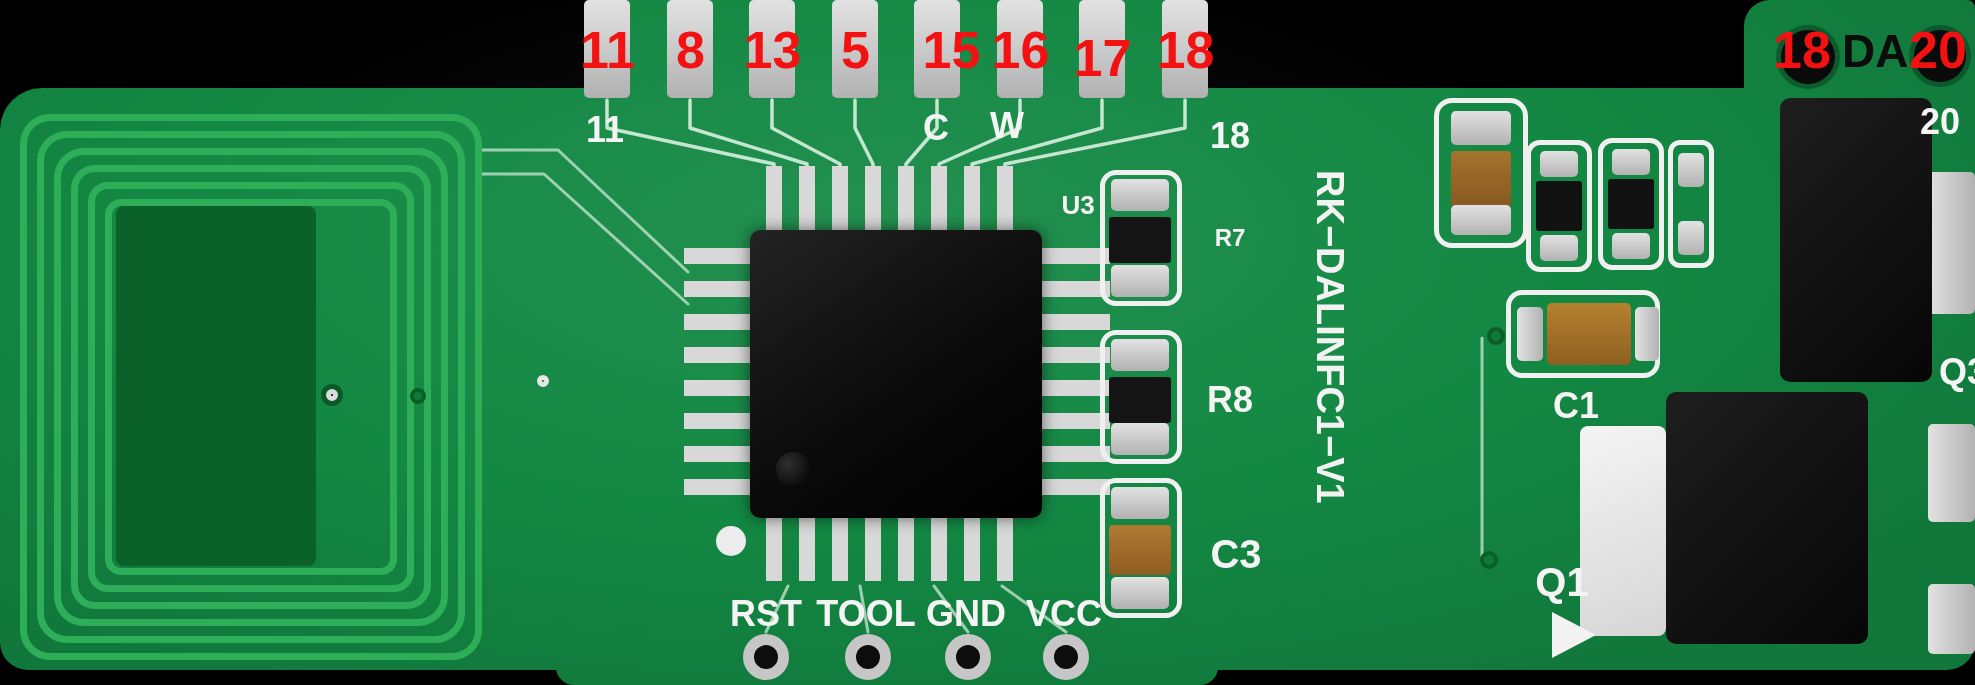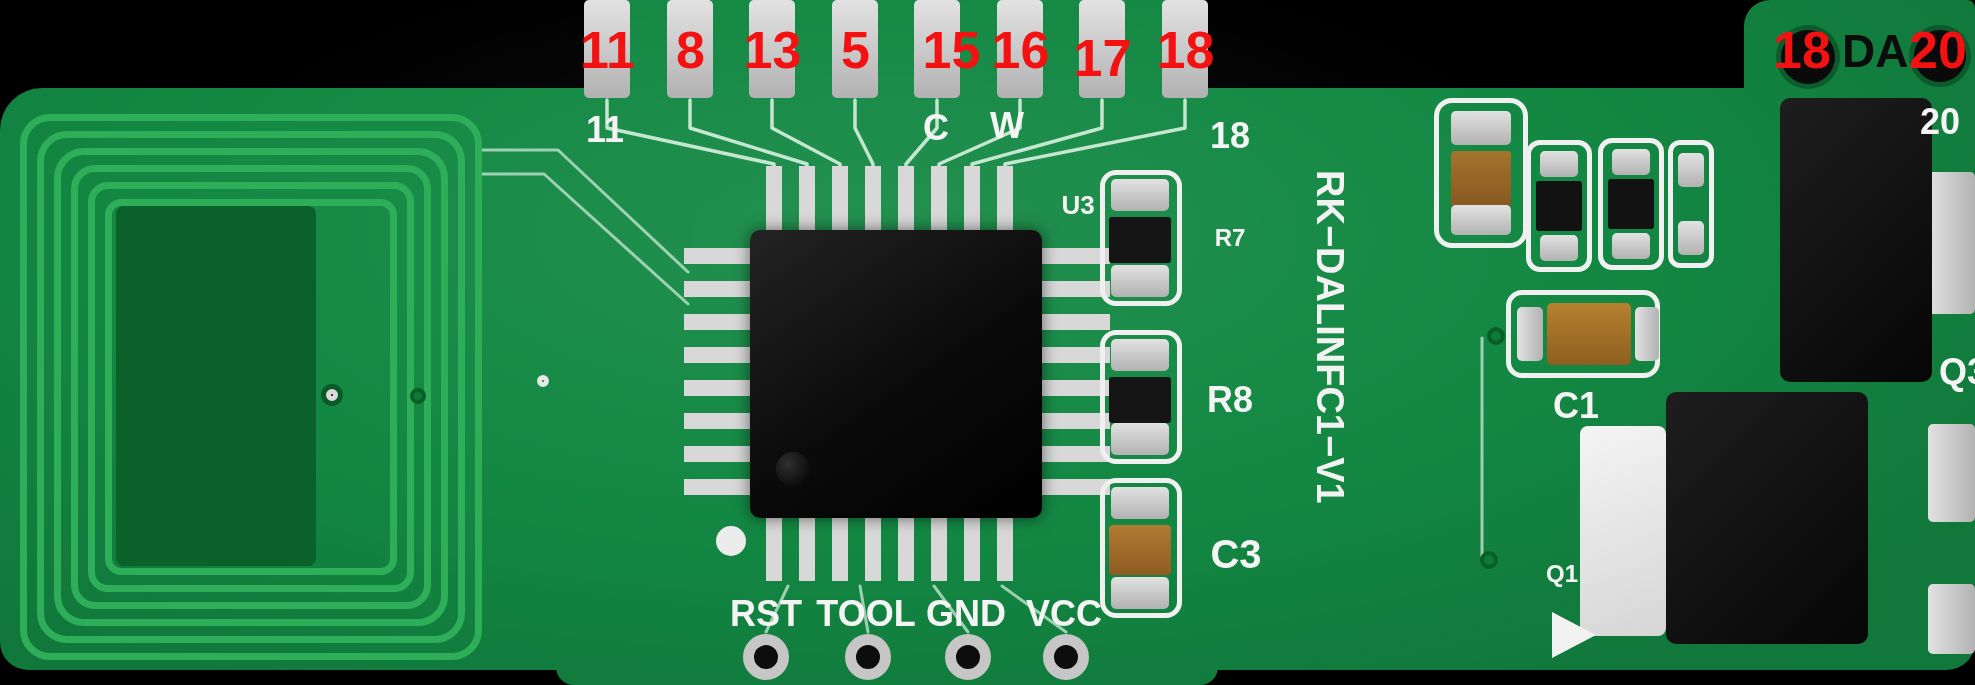--- a/index.html
+++ b/index.html
@@ -168,21 +168,21 @@
   <div class="abs sk" style="left:1538px;top:388px;width:76px;font-size:36px">C1</div>
 
   <div class="abs silverh" style="left:1928px;top:172px;width:47px;height:142px;z-index:3"></div>
   <div class="abs body-black" style="left:1780px;top:98px;width:152px;height:284px"></div>
   <div class="abs sk" style="left:1928px;top:354px;width:70px;font-size:36px">Q3</div>
 
   <div class="abs" style="left:1580px;top:426px;width:86px;height:210px;background:linear-gradient(160deg,#f4f4f4,#d6d6d6);border-radius:8px;z-index:4"></div>
   <div class="abs body-black" style="left:1666px;top:392px;width:202px;height:252px"></div>
   <div class="abs silverh" style="left:1928px;top:424px;width:47px;height:98px;z-index:3"></div>
   <div class="abs silverh" style="left:1928px;top:584px;width:47px;height:70px;z-index:3"></div>
-  <div class="abs sk" style="left:1524px;top:562px;width:76px;font-size:24px">Q1</div>
+  <div class="abs sk" style="left:1524px;top:562px;width:76px;font-size:40px">Q1</div>
 
   <div class="abs" style="left:1552px;top:612px;width:0;height:0;border-top:23px solid transparent;border-bottom:23px solid transparent;border-left:44px solid #f2f2f2;z-index:5"></div>
 
   <div class="abs via-dark" style="left:1487px;top:327px;width:18px;height:18px"></div>
   <div class="abs via-dark" style="left:1480px;top:551px;width:18px;height:18px"></div>
   <div class="abs via-dark" style="left:410px;top:388px;width:16px;height:16px"></div>
 
 </div>
 
 </body></html>

